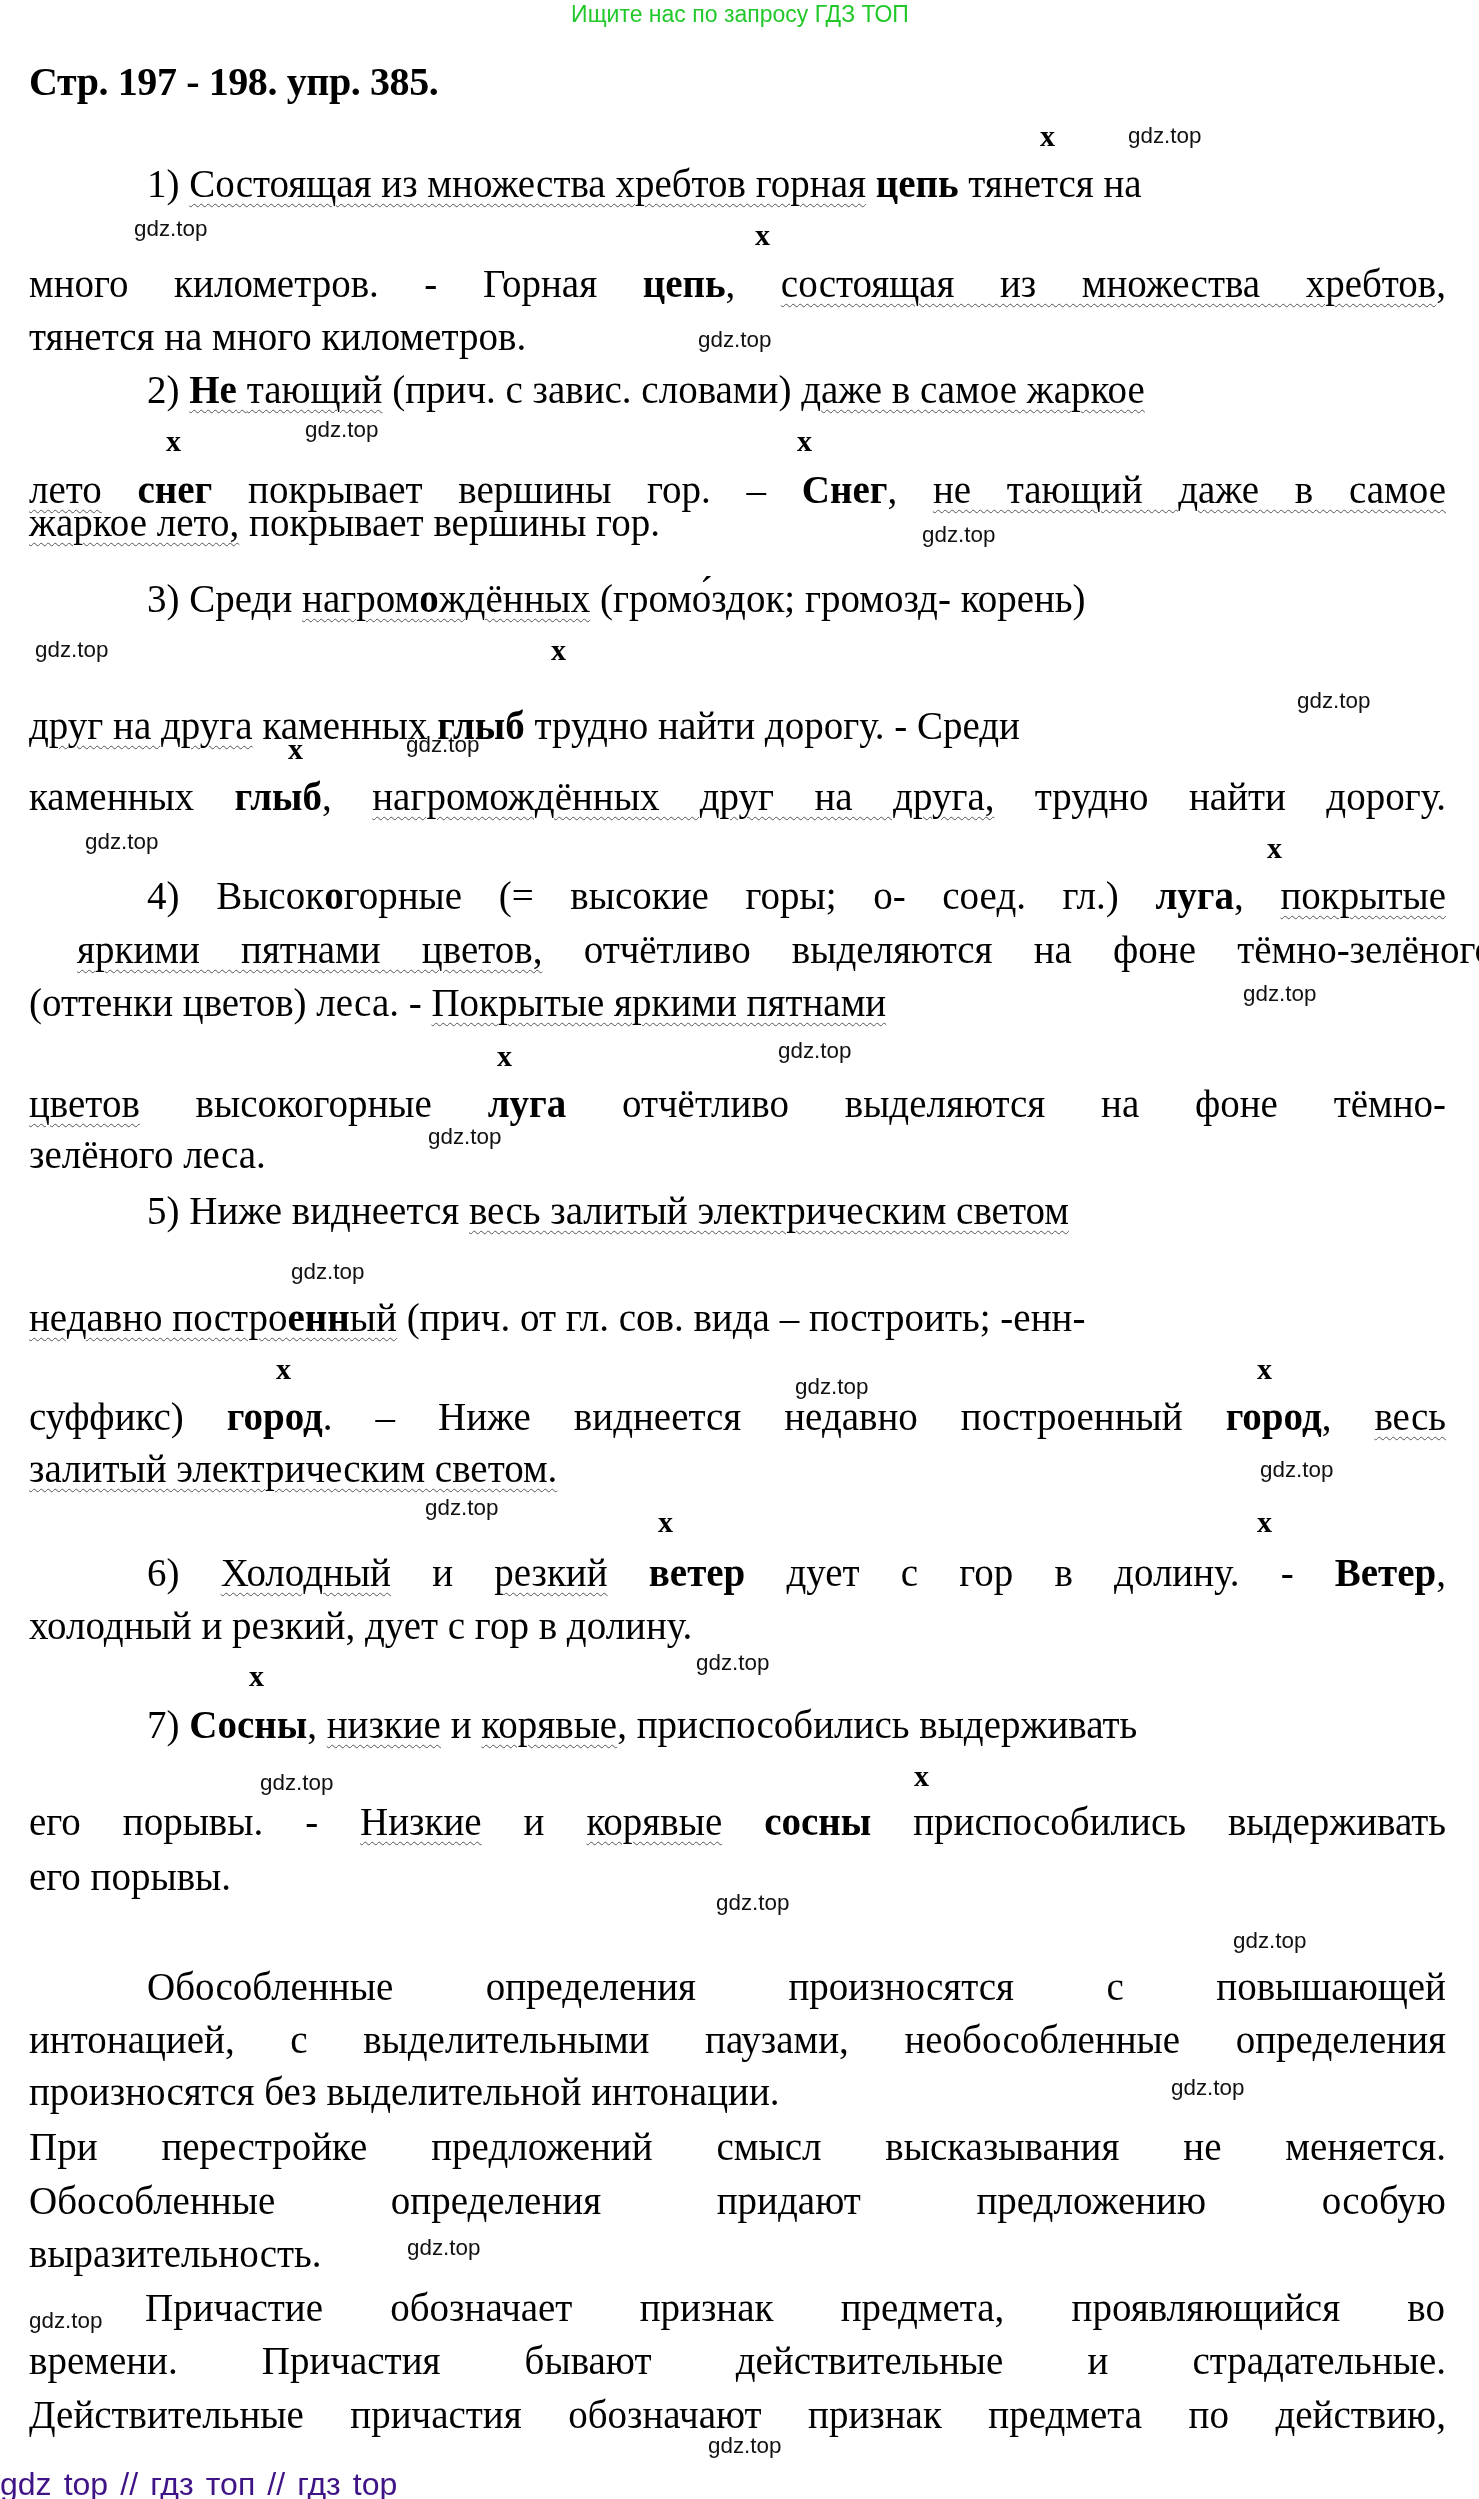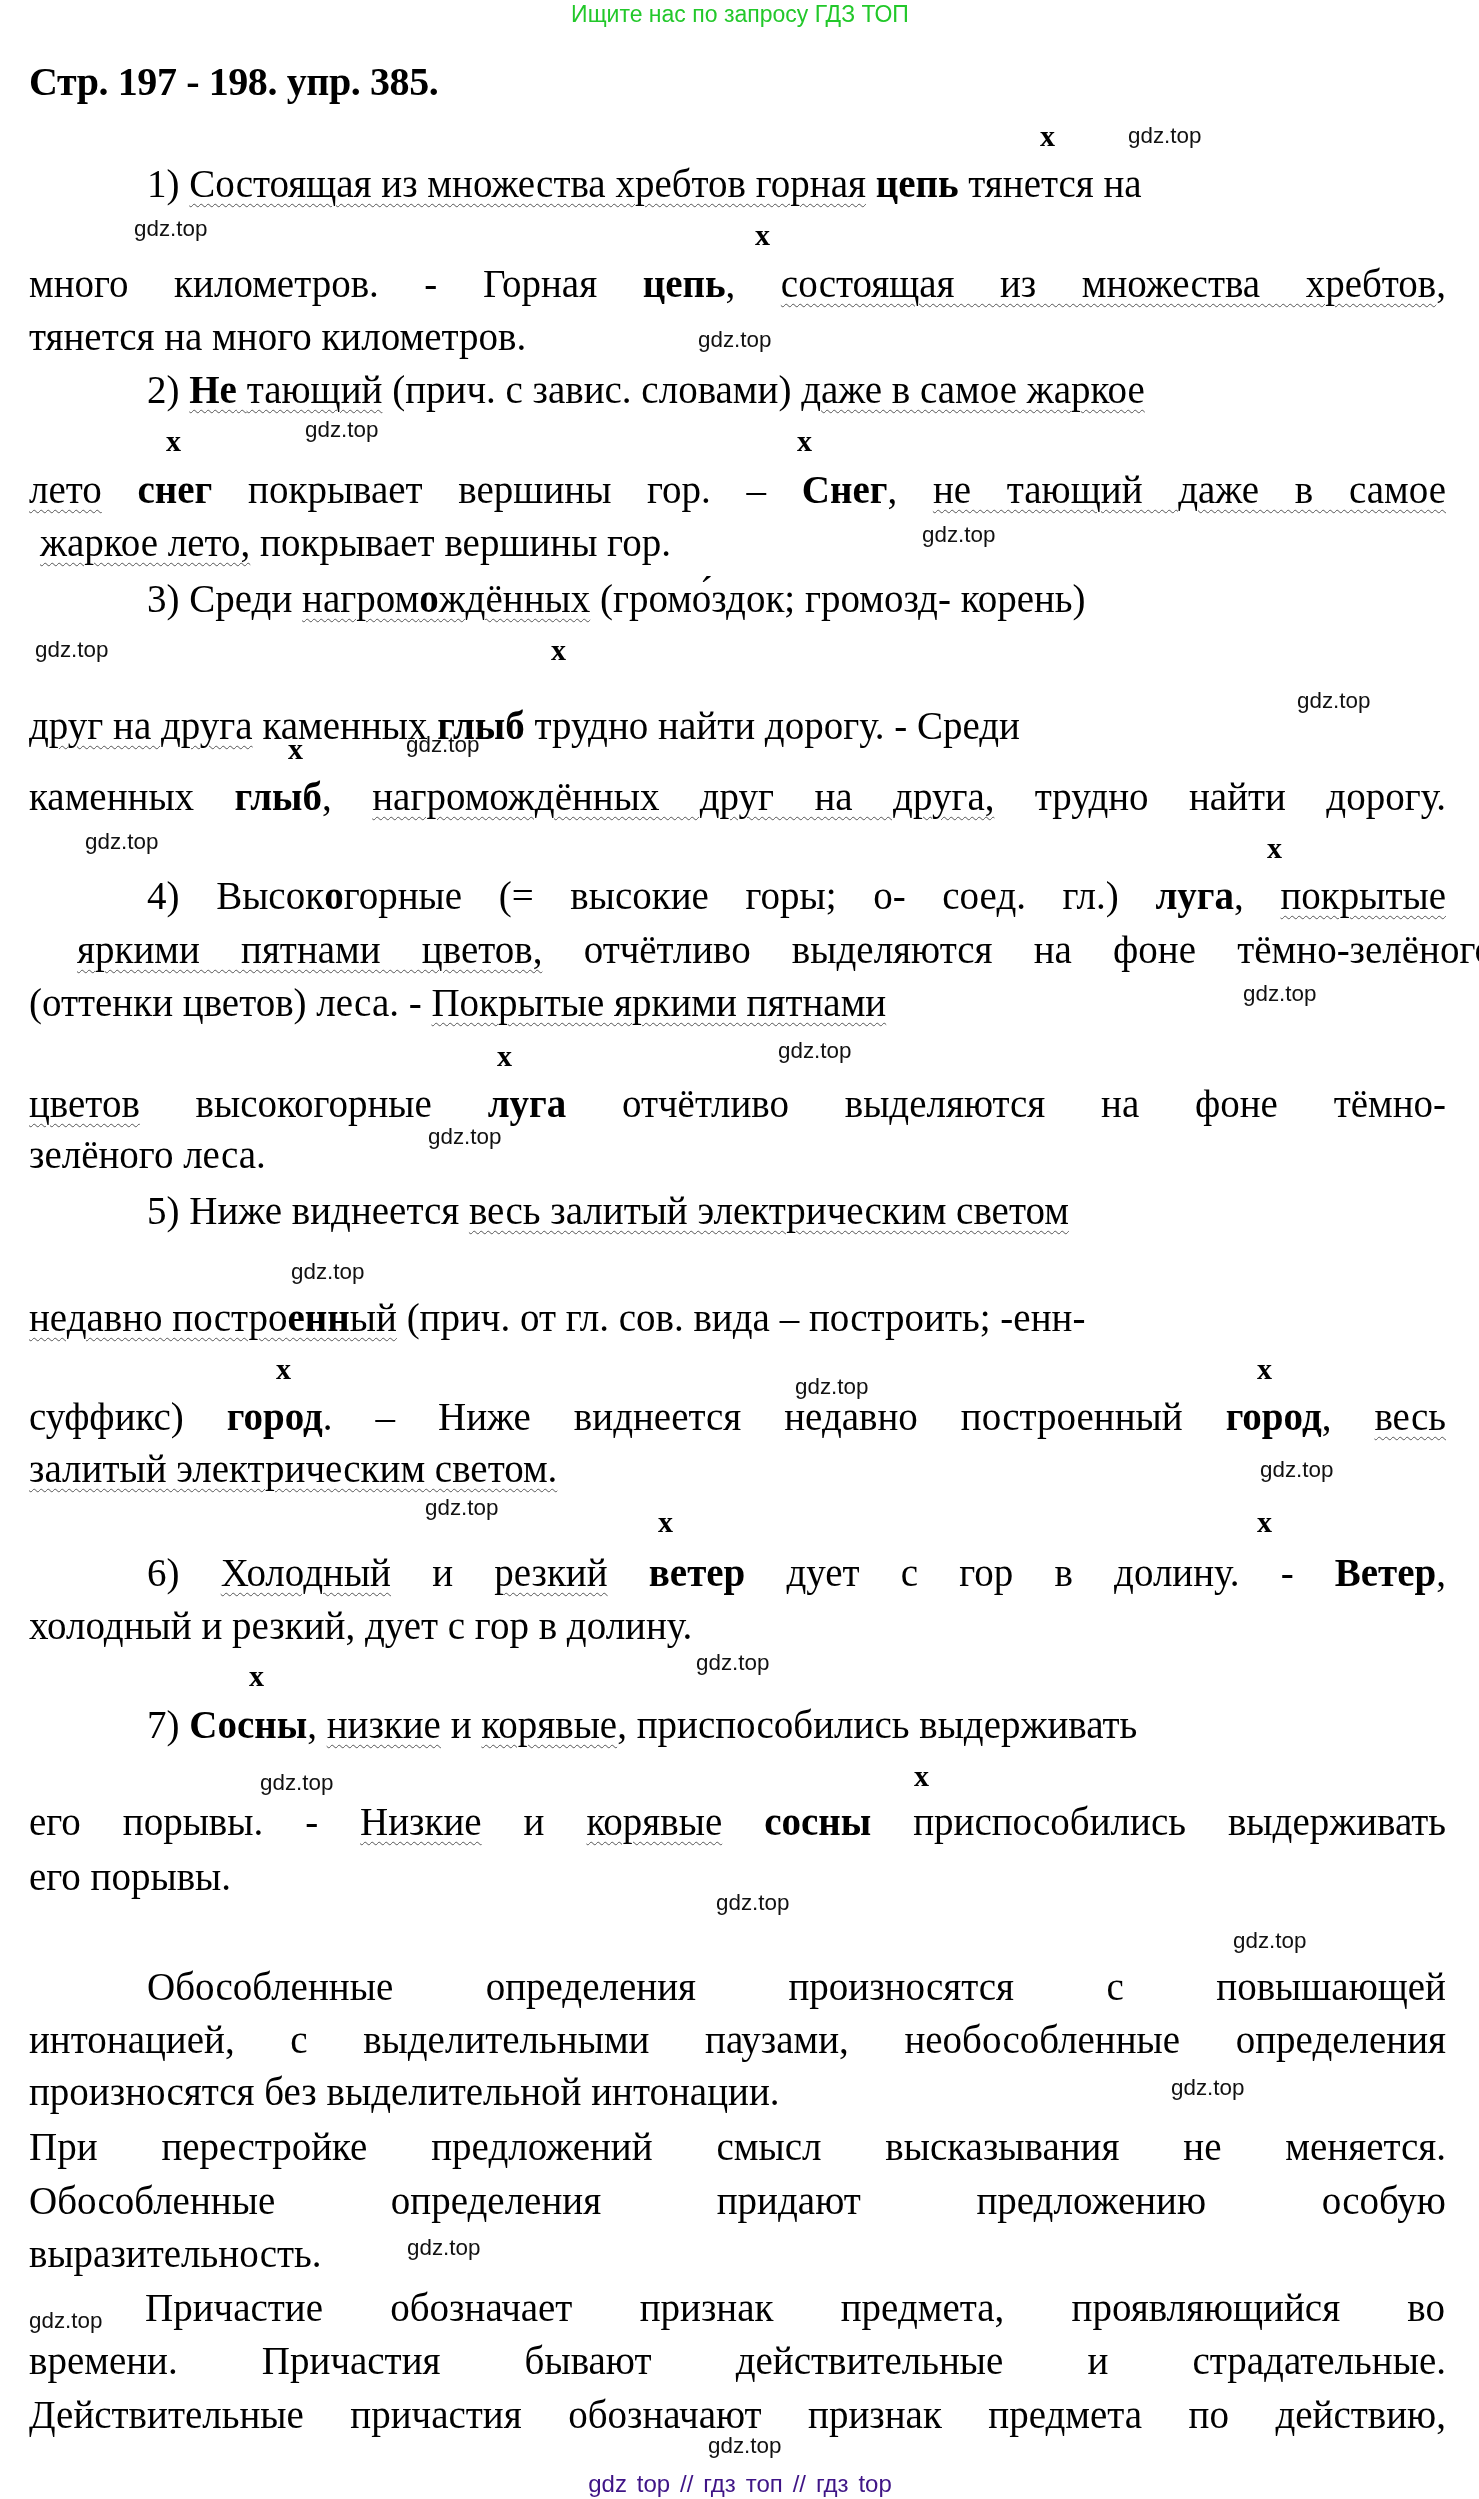--- a/index.html
+++ b/index.html
@@ -31,22 +31,22 @@
   .x {
     position: absolute; font-family: "Liberation Serif", serif; font-weight: bold;
     font-size: 30px; line-height: 32px; color: #000;
   }
   .wm {
     position: absolute; font-family: "Liberation Sans", sans-serif;
     font-size: 22.4px; line-height: 25.6px; color: #111;
   }
   .ftr {
     position: absolute; left: 0; top: 2469px; width: 1480px; height: 30px;
-    text-align: center; font-family: "Liberation Sans", sans-serif;
-    font-size: 24px; line-height: 30px; color: #3f1486; word-spacing: 3.2px;
+    font-family: "Liberation Sans", sans-serif;
+    font-size: 32px; line-height: 30px; color: #3f1486; word-spacing: 3.2px;
   }
 </style>
 </head>
 <body>
 
 <div class="page">
 
   <div class="hdr">Ищите нас по запросу ГДЗ ТОП</div>
 
   <div class="title">Стр. 197 - 198. упр. 385.</div>
@@ -67,21 +67,21 @@
 
   <div class="ln ind" style="top:363px;">
     <span>2)</span> <b class="wv">Не</b><span class="wv"> </span><span class="wv">тающий</span> <span>(прич. с завис. словами)</span> <span class="wv">даже в самое жаркое</span>
   </div>
   <span class="x" style="left:166px;top:425px;">x</span>
   <span class="wm" style="left:305px;top:417px;">gdz.top</span>
   <span class="x" style="left:797px;top:425px;">x</span>
   <div class="ln just" style="top:463px;">
     <span class="wv">лето</span> <b>снег</b> <span>покрывает вершины гор. –</span> <b>Снег</b><span>,</span> <span class="wv">не тающий даже в самое</span>
   </div>
-  <div class="ln" style="top:516px;margin-left:11px;">
+  <div class="ln" style="top:496px;">
     <span class="wv">жаркое лето,</span> <span>покрывает вершины гор.</span>
   </div>
   <span class="wm" style="left:922px;top:522px;">gdz.top</span>
 
   <div class="ln ind" style="top:572px;">
     <span>3)</span> <span>Среди</span> <span class="wv"><span>нагром</span><b>о</b><span>ждённых</span></span> <span>(громо́здок; громозд- корень)</span>
   </div>
   <span class="wm" style="left:35px;top:637px;">gdz.top</span>
   <span class="x" style="left:551px;top:634px;">x</span>
   <div class="ln" style="top:671px;margin-top:28px;">

